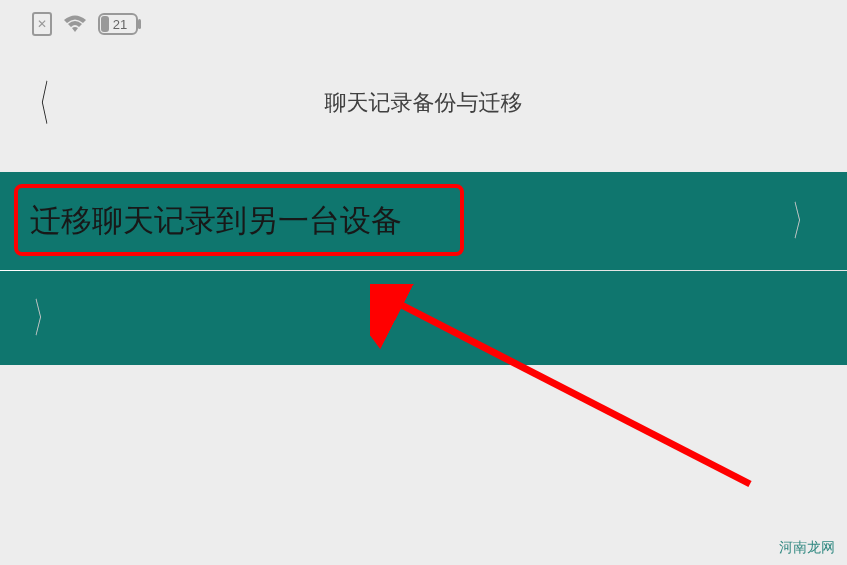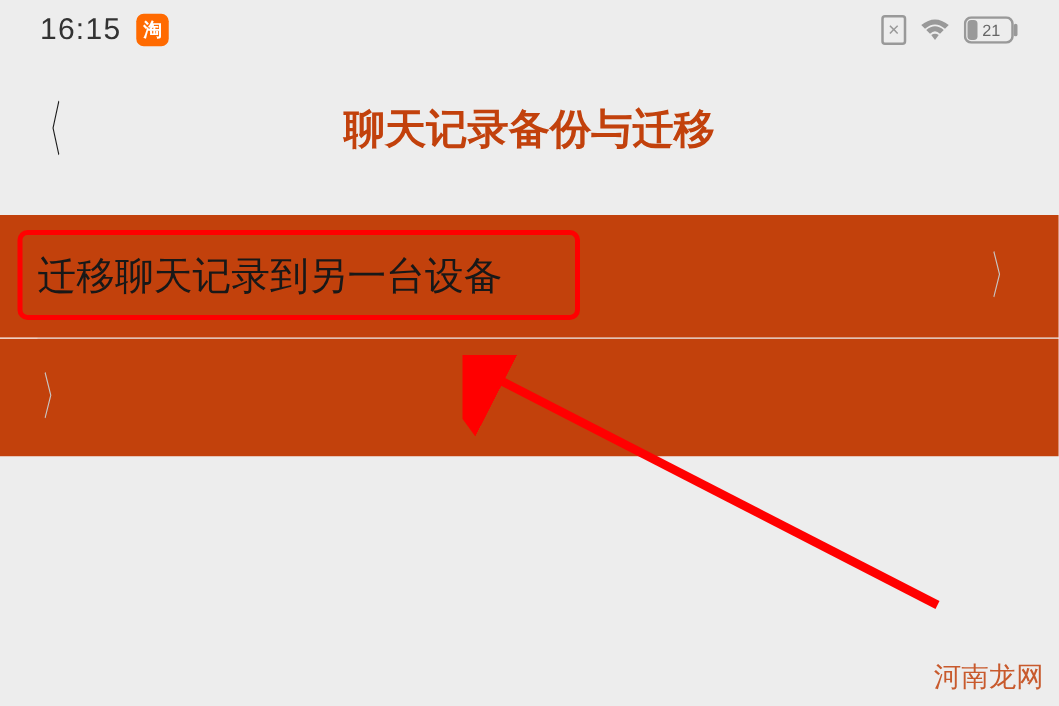--- a/index.html
+++ b/index.html
@@ -76,34 +76,34 @@
       color: #181818;
       font-weight: 300;
       cursor: pointer;
       font-family: sans-serif;
       transform: scaleX(0.6) scaleY(1.3);
     }
     .page-title {
       position: absolute;
       left: 50%;
       transform: translateX(-50%);
-      font-size: 33px;
-      color: #c2410c;
-      font-weight: 700;
+      font-size: 22px;
+      color: #404040;
+      font-weight: 400;
     }
     .list {
       margin-top: 14px;
       background: #fff;
     }
     .list-item {
       display: flex;
       align-items: center;
       justify-content: space-between;
       padding: 28px 30px;
-      background: #c2410c;
+      background: #0f766e;
       cursor: pointer;
       position: relative;
     }
     .list-item-text {
       font-size: 31px;
       color: #181818;
     }
     .chevron {
       font-size: 28px;
       color: #c8c8c8;
@@ -130,33 +130,29 @@
       position: absolute;
       left: 370px;
       top: 284px;
       pointer-events: none;
       z-index: 11;
     }
     .watermark {
       position: absolute;
       right: 12px;
       bottom: 8px;
-      font-size: 22px;
-      color: #c2410c;
+      font-size: 14px;
+      color: #0f766e;
       opacity: 0.85;
     }
   </style>
 </head>
 <body>
 
 <div class="status-bar">
-  <div class="status-left">
-    <span class="status-time">16:15</span>
-    <span class="taobao-icon">淘</span>
-  </div>
   <div class="status-right">
     <span class="sim-icon">✕</span>
     <svg width="26" height="20" viewBox="0 0 26 20">
       <path d="M13 18 L10 14 Q13 12 16 14 Z M6 10 Q13 4 20 10 L17 13 Q13 9 9 13 Z M2 6 Q13 -3 24 6 L21 9 Q13 2 5 9 Z" fill="#999"></path>
     </svg>
     <svg width="44" height="22" viewBox="0 0 44 22">
       <rect x="1" y="1" width="38" height="20" rx="5" fill="none" stroke="#999" stroke-width="2"></rect>
       <rect x="40" y="6" width="3" height="10" rx="1.5" fill="#999"></rect>
       <rect x="3" y="3" width="8" height="16" rx="3" fill="#999"></rect>
       <text x="22" y="16" font-size="13" fill="#666" text-anchor="middle">21</text>

